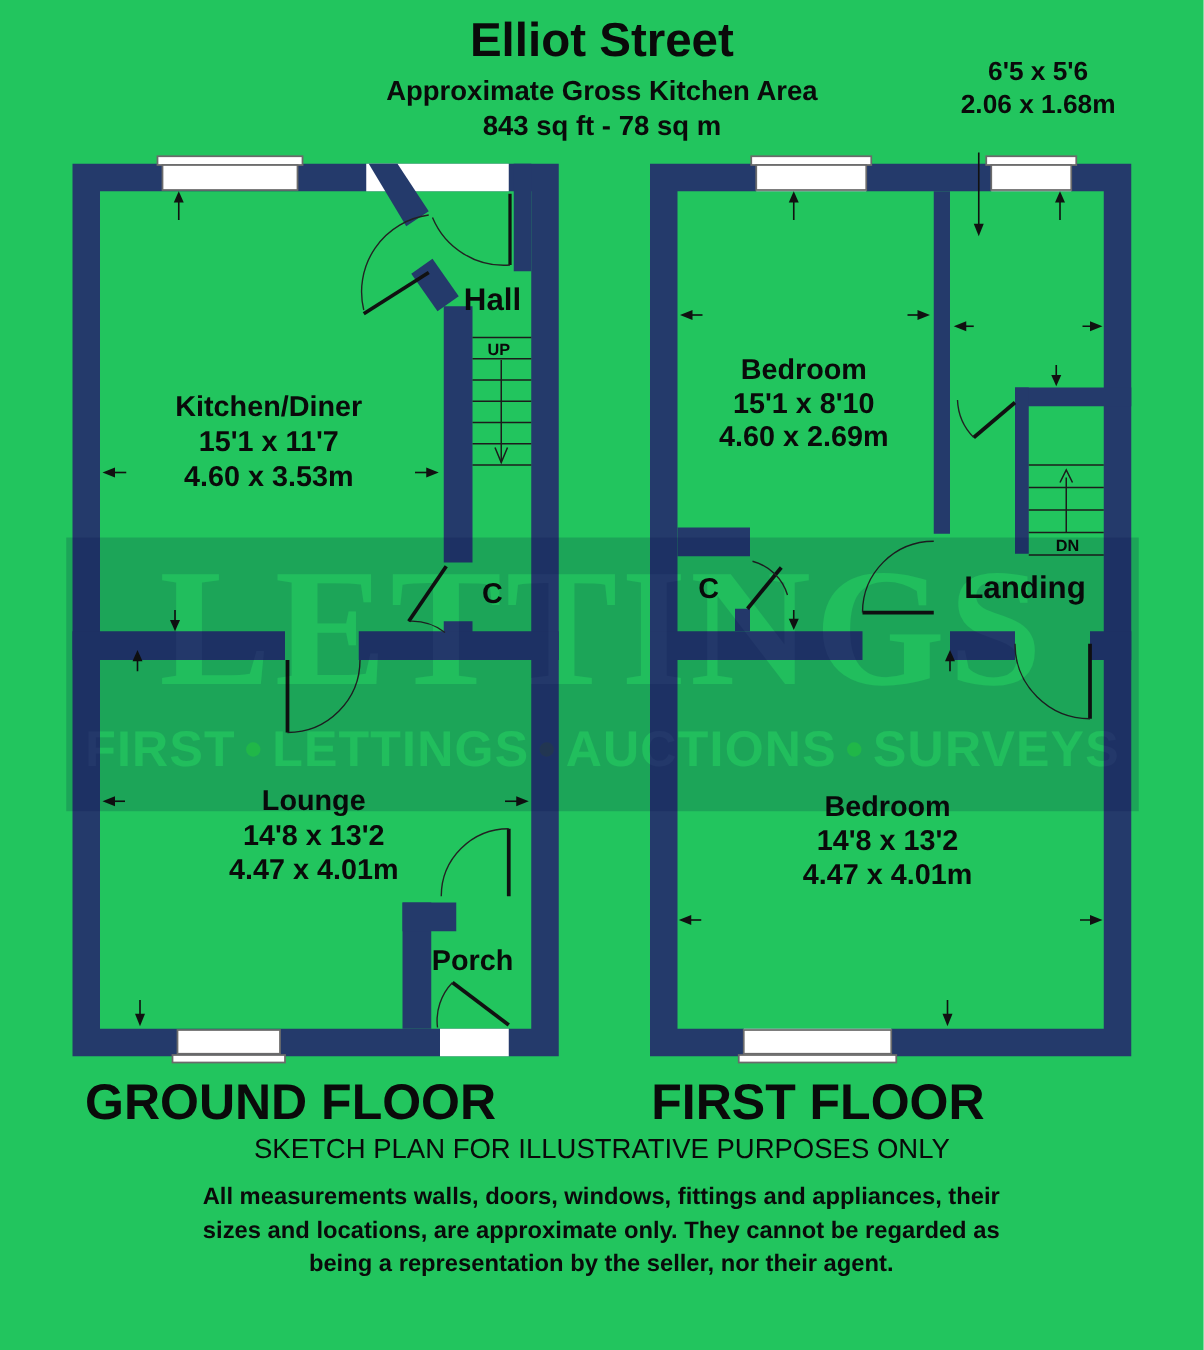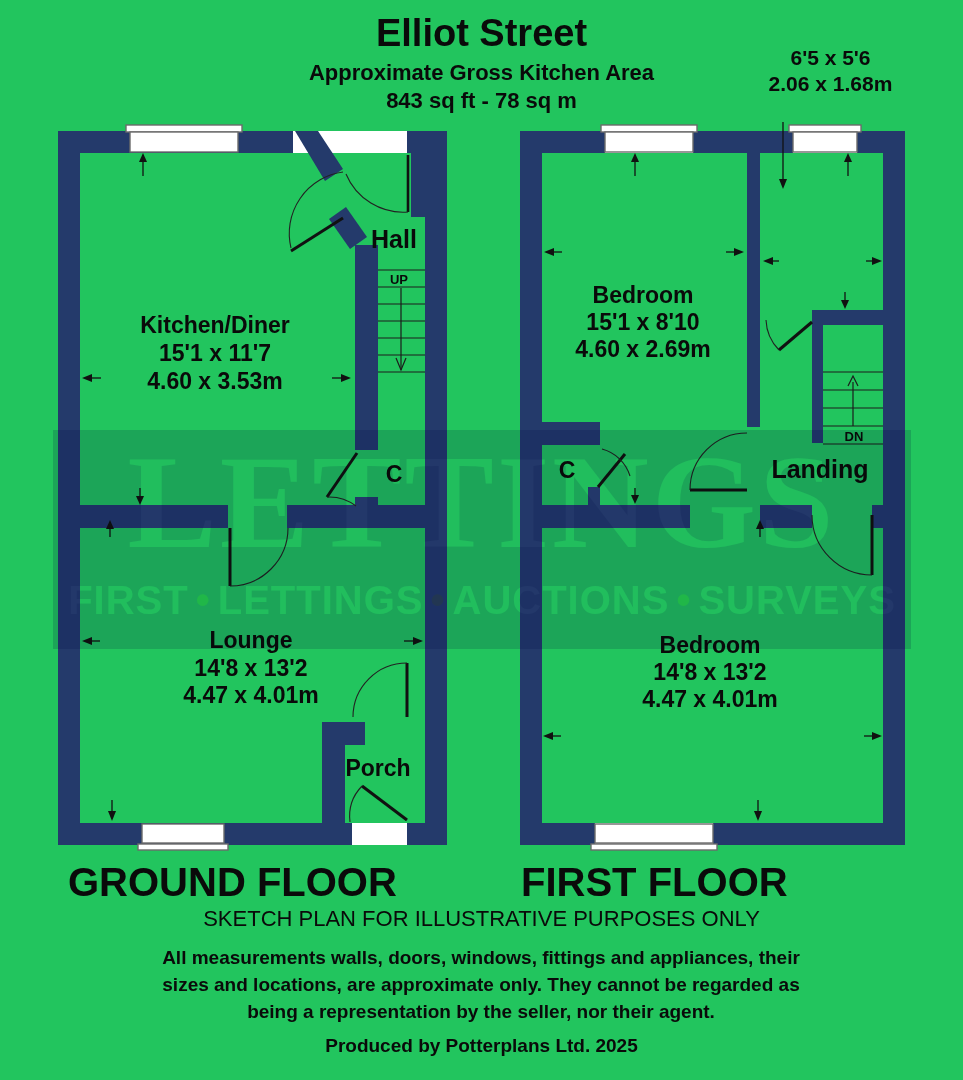--- a/index.html
+++ b/index.html
@@ -246,15 +246,14 @@
   <div class="band">
     <div class="wm-name">LETTINGS</div>
     <div class="wm-tagline"><span>FIRST</span><span class="wm-dot">•</span><span>LETTINGS</span><span class="wm-dot">•</span><span>AUCTIONS</span><span class="wm-dot">•</span><span>SURVEYS</span></div>
   </div>
 
   <div class="floor-label" id="gf-label">GROUND FLOOR</div>
   <div class="floor-label" id="ff-label">FIRST FLOOR</div>
 
   <div class="footer" id="sketch-title">SKETCH PLAN FOR ILLUSTRATIVE PURPOSES ONLY</div>
   <div class="footer" id="disclaimer">All measurements walls, doors, windows, fittings and appliances, their sizes and locations, are approximate only. They cannot be regarded as being a representation by the seller, nor their agent.</div>
-  <div class="footer" id="credit">Produced by Potterplans Ltd. 2025</div>
 
 </div>
 
 </body></html>

